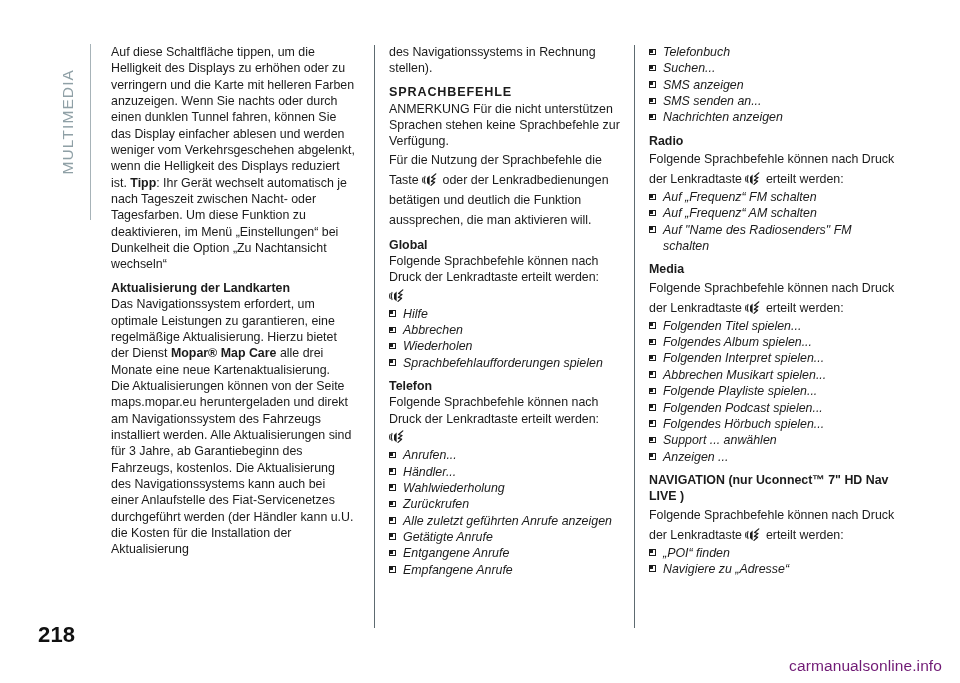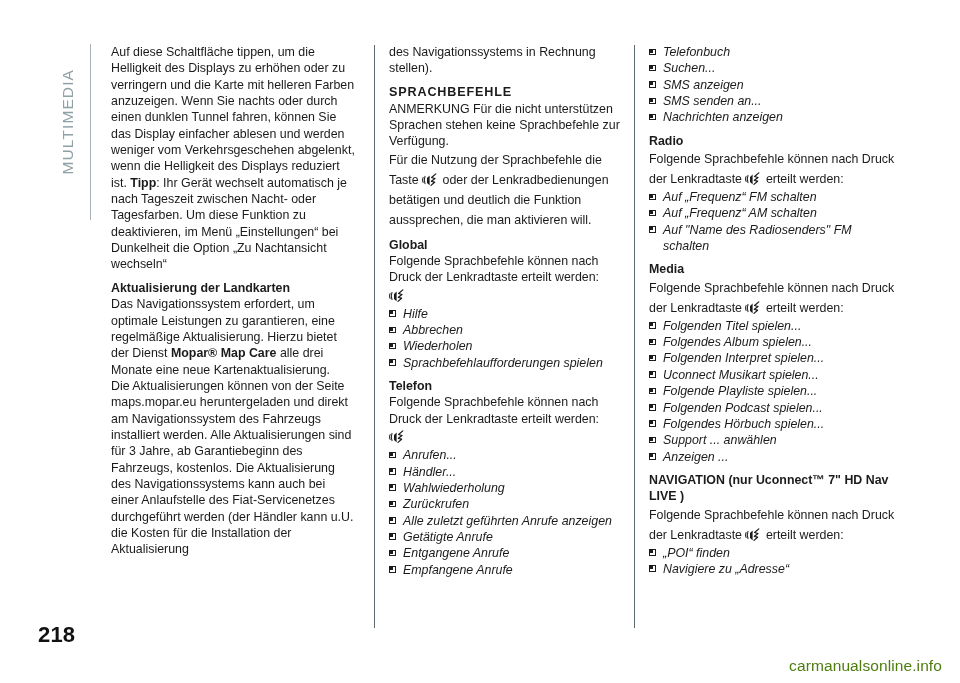--- a/index.html
+++ b/index.html
@@ -150,21 +150,21 @@
   .vc-icon svg { display: block; }
 
   .vc-line { line-height: 20px; }
 
   
   .watermark {
     position: absolute;
     right: 18px;
     bottom: 8px;
     font-size: 15.5px;
-    color: #4d7c0f;
+    color: #701a75;
     letter-spacing: 0.1px;
   }
 </style>
 </head>
 <body>
 
 <div class="page">
 
   <div class="rail">
     <div class="rail-label">MULTIMEDIA</div>
@@ -276,21 +276,21 @@
     <p class="blk vc-line"><span>Folgende Sprachbefehle können nach Druck der Lenkradtaste </span><span class="vc-icon"><svg width="17" height="14" viewBox="0 0 17 14" xmlns="http://www.w3.org/2000/svg">
           <path d="M1.1 4.6 Q0.1 7 1.1 9.4" stroke="#1b1b1b" stroke-width="1.05" fill="none" stroke-linecap="round"></path>
           <path d="M3.0 3.4 Q1.6 7 3.0 10.6" stroke="#1b1b1b" stroke-width="1.05" fill="none" stroke-linecap="round"></path>
           <path d="M5.0 9.9 L5.0 5.0 L7.6 2.6 L7.6 12.2 Z" fill="#1b1b1b"></path>
           <path d="M13.8 0.9 L9.6 4.5 L13.0 5.6 L9.4 8.3 L12.6 9.2 L9.0 12.4" stroke="#1b1b1b" stroke-width="1.25" fill="none" stroke-linecap="round" stroke-linejoin="round"></path>
         </svg></span><span> erteilt werden:</span></p>
     <ul class="sq">
       <li><span class="bullet"></span><span>Folgenden Titel spielen...</span></li>
       <li><span class="bullet"></span><span>Folgendes Album spielen...</span></li>
       <li><span class="bullet"></span><span>Folgenden Interpret spielen...</span></li>
-      <li><span class="bullet"></span><span>Uconnect Musikart spielen...</span></li>
+      <li><span class="bullet"></span><span>Abbrechen Musikart spielen...</span></li>
       <li><span class="bullet"></span><span>Folgende Playliste spielen...</span></li>
       <li><span class="bullet"></span><span>Folgenden Podcast spielen...</span></li>
       <li><span class="bullet"></span><span>Folgendes Hörbuch spielen...</span></li>
       <li><span class="bullet"></span><span>Support ... anwählen</span></li>
       <li><span class="bullet"></span><span>Anzeigen ...</span></li>
     </ul>
 
     <div class="gap"></div>
 
     <p class="h-bold">NAVIGATION (nur Uconnect™ 7" HD Nav LIVE )</p>

